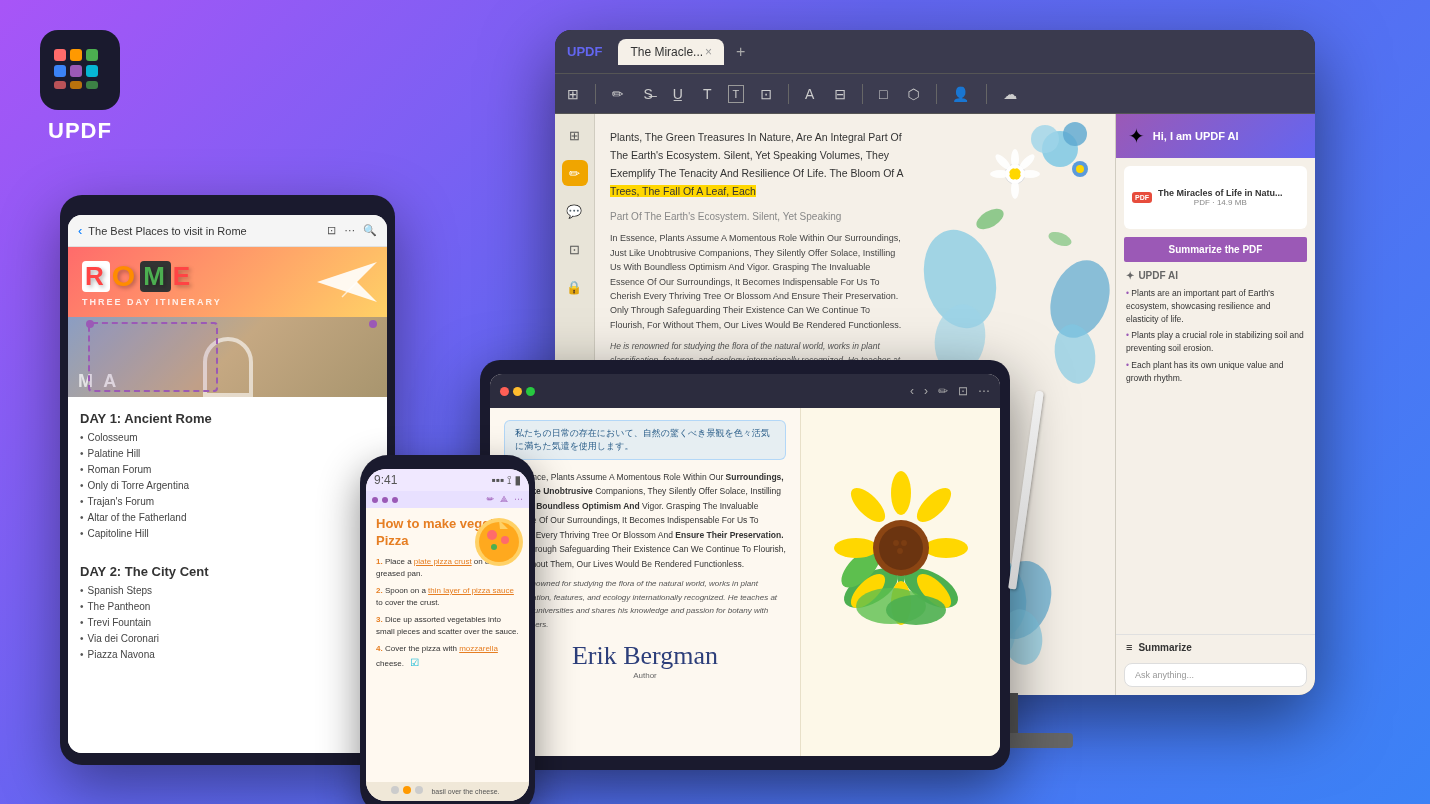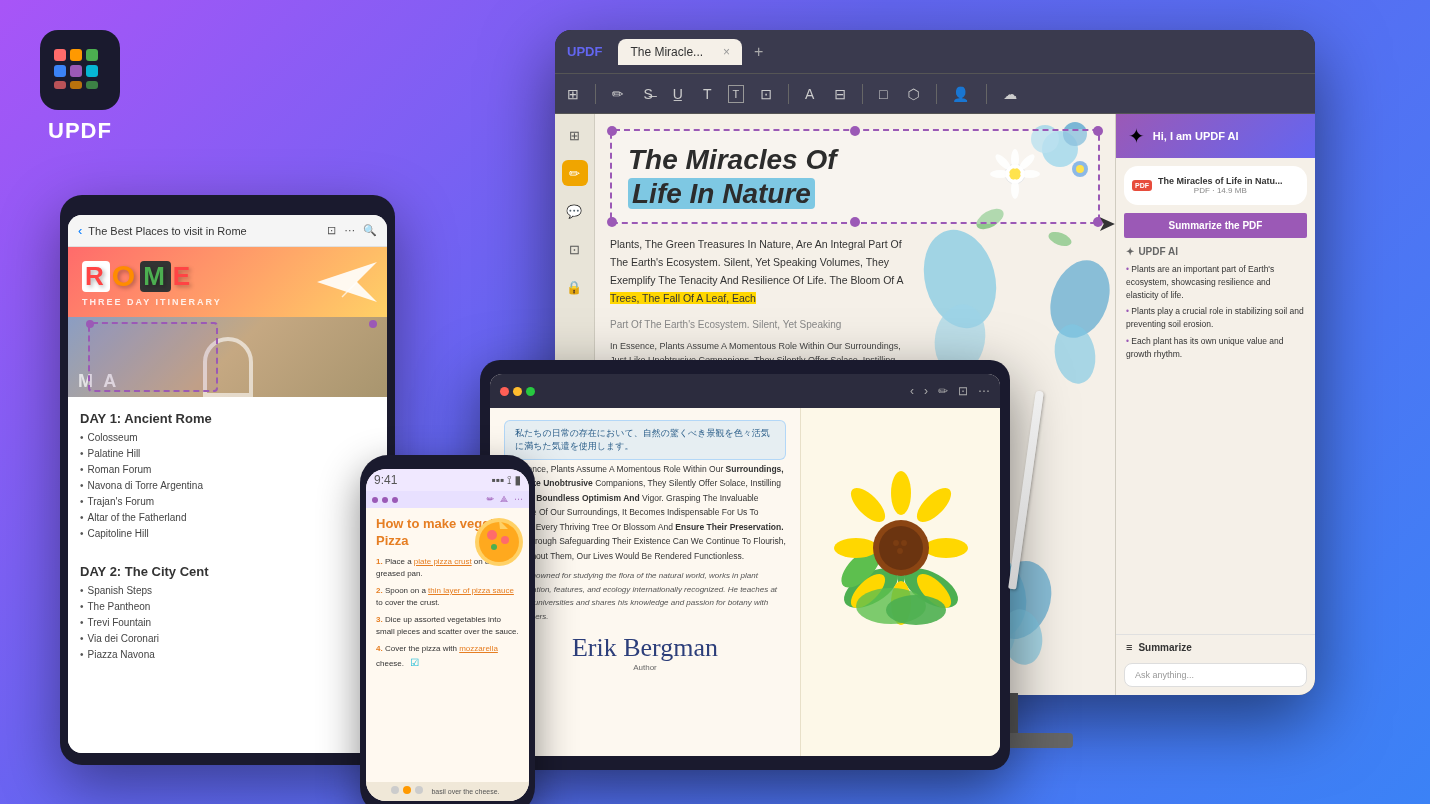--- a/index.html
+++ b/index.html
@@ -219,21 +219,21 @@
       margin-right: 8px;
     }
     .tab-active {
       background: #f5f0e8;
       border-radius: 8px 8px 0 0;
       padding: 6px 12px;
       font-size: 12px;
       color: #333;
       display: flex;
       align-items: center;
-      gap: 20px;
+      gap: 2px;
     }
     .tab-close { color: #999; font-size: 12px; cursor: pointer; }
     .tab-add { color: #aaa; font-size: 16px; margin-left: 4px; }
 
     .updf-toolbar {
       background: #3c3c50;
       height: 40px;
       display: flex;
       align-items: center;
       padding: 0 8px;
@@ -326,22 +326,22 @@
     .ai-panel-header {
       background: linear-gradient(135deg, #9b59b6, #6366f1);
       padding: 10px 12px;
       display: flex;
       align-items: center;
       gap: 8px;
     }
     .ai-file-item {
       background: white;
       margin: 8px;
-      border-radius: 14px;
-      padding: 10px 8px;
+      border-radius: 6px;
+      padding: 22px 8px;
       display: flex;
       align-items: center;
       gap: 6px;
       font-size: 9px;
       color: #333;
     }
     .ai-file-icon {
       background: #e74c3c;
       color: white;
       font-size: 7px;
@@ -412,21 +412,21 @@
       position: relative;
     }
 
     .japanese-box {
       background: rgba(100, 180, 255, 0.15);
       border: 1px solid rgba(100, 180, 255, 0.4);
       border-radius: 6px;
       padding: 6px 10px;
       font-size: 9px;
       color: #2c5f8a;
-      margin-bottom: 2px;
+      margin-bottom: 10px;
       display: inline-block;
     }
 
     .ipad-body-text {
       font-size: 8.5px;
       color: #333;
       line-height: 1.7;
       margin-bottom: 6px;
     }
 
@@ -543,21 +543,21 @@
           <div class="place-item">
               <span class="bullet">•</span>
               <span>Palatine Hill</span>
             </div>
           <div class="place-item">
               <span class="bullet">•</span>
               <span>Roman Forum</span>
             </div>
           <div class="place-item">
               <span class="bullet">•</span>
-              <span>Navona di Torre Argentina</span>
+              <span>Only di Torre Argentina</span>
             </div>
           <div class="place-item">
               <span class="bullet">•</span>
               <span>Trajan's Forum</span>
             </div>
           <div class="place-item">
               <span class="bullet">•</span>
               <span>Altar of the Fatherland</span>
             </div>
           <div class="place-item">
@@ -720,38 +720,20 @@
         <ellipse cx="40" cy="160" rx="35" ry="50" fill="#7ec8e3" opacity="0.7" transform="rotate(-15 40 160)"></ellipse>
         <ellipse cx="40" cy="220" rx="25" ry="35" fill="#9dd4e8" opacity="0.65" transform="rotate(10 40 220)"></ellipse>
 
         <ellipse cx="160" cy="180" rx="28" ry="40" fill="#5ba8d0" opacity="0.7" transform="rotate(20 160 180)"></ellipse>
         <ellipse cx="155" cy="235" rx="20" ry="30" fill="#7ec8e3" opacity="0.65" transform="rotate(-10 155 235)"></ellipse>
 
         <ellipse cx="70" cy="100" rx="15" ry="8" fill="#4CAF50" opacity="0.6" transform="rotate(-30 70 100)"></ellipse>
         <ellipse cx="140" cy="120" rx="12" ry="6" fill="#4CAF50" opacity="0.5" transform="rotate(20 140 120)"></ellipse>
       </svg>
 
-      <div class="pdf-title-box" style="position:relative;z-index:2;">
-        <div class="pdf-main-title">
-          <div>The Miracles Of</div>
-          <div>
-            <span style="background:#7ec8e3;border-radius:4px;padding:0 4px;">Life In Nature</span>
-          </div>
-        </div>
-
-        <div style="position:absolute;top:-5px;left:-5px;width:10px;height:10px;background:#9b59b6;border-radius:50%;"></div>
-        <div style="position:absolute;top:-5px;right:-5px;width:10px;height:10px;background:#9b59b6;border-radius:50%;"></div>
-        <div style="position:absolute;bottom:-5px;left:-5px;width:10px;height:10px;background:#9b59b6;border-radius:50%;"></div>
-        <div style="position:absolute;bottom:-5px;right:-5px;width:10px;height:10px;background:#9b59b6;border-radius:50%;"></div>
-
-        <div style="position:absolute;top:-5px;left:50%;width:10px;height:10px;background:#9b59b6;border-radius:50%;transform:translateX(-50%);"></div>
-        <div style="position:absolute;bottom:-5px;left:50%;width:10px;height:10px;background:#9b59b6;border-radius:50%;transform:translateX(-50%);"></div>
-
-        <div style="position:absolute;right:-18px;bottom:-15px;font-size:22px;color:#333;">➤</div>
-      </div>
 
       <div class="pdf-body-text" style="width:60%;margin-bottom:8px;">
         Plants, The Green Treasures In Nature, Are An Integral Part Of The Earth's Ecosystem. Silent, Yet Speaking Volumes, They Exemplify The Tenacity And Resilience Of Life. The Bloom Of A <span style="background:#ffd700;">Trees, The Fall Of A Leaf, Each</span>
       </div>
 
       <div class="pdf-body-text" style="width:60%;font-size:10px;color:#888;margin-bottom:6px;">
         Part Of The Earth's Ecosystem. Silent, Yet Speaking
       </div>
 
       <div class="pdf-body-text" style="width:60%;font-size:9px;color:#444;line-height:1.6;margin-bottom:8px;">

